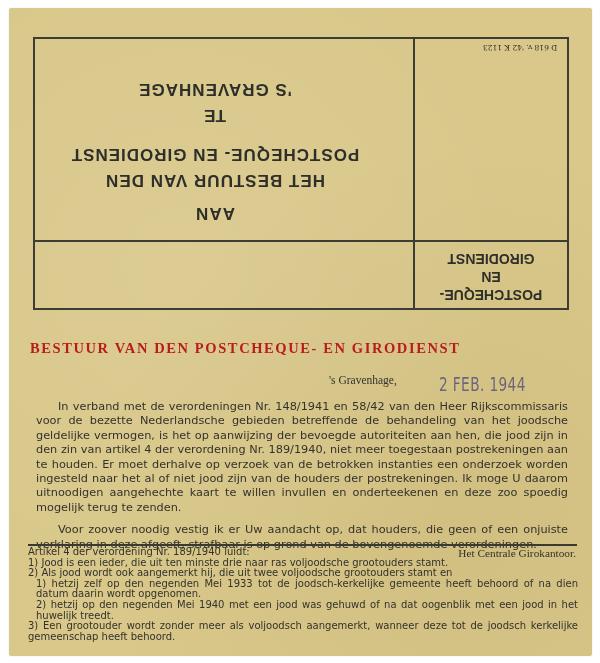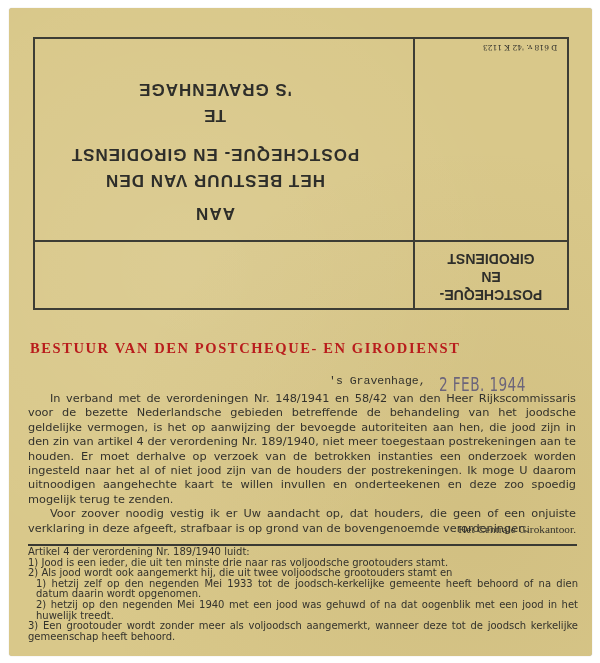--- a/index.html
+++ b/index.html
@@ -14,24 +14,24 @@
   .addr { position:absolute; left:0; top:0; width:378px; height:201px; }
   .addr-inner { position:absolute; left:30px; top:24px; width:300px; height:160px; text-align:center; font-family:"Liberation Sans", sans-serif; font-weight:bold; color:#2e2e2a; }
   .addr-inner .l1 { font-size:17px; letter-spacing:1px; }
   .addr-inner .l2 { font-size:17px; letter-spacing:1px; margin-top:10px; line-height:26px; }
   .addr-inner .l3 { font-size:17px; margin-top:16px; }
   .addr-inner .l4 { font-size:17px; margin-top:6px; letter-spacing:1px; }
   .code { position:absolute; right:10px; top:4px; font-size:7.5px; color:#2e2e2a; font-family:"DejaVu Serif", serif; }
   .sender { position:absolute; left:378px; top:201px; width:156px; height:70px; }
   .sender-inner { position:absolute; left:0; top:0; width:100%; height:100%; font-family:"Liberation Sans", sans-serif; font-weight:bold; font-size:14px; color:#2e2e2a; text-align:center; line-height:18px; padding-top:6px; box-sizing:border-box; }
   .heading { position:absolute; left:30px; top:340px; width:545px; font-family:Liberation Serif, serif; font-weight:bold; font-size:14.5px; letter-spacing:1.6px; color:#b91c1c; }
-  .place { position:absolute; left:329px; top:374px; font-family:Liberation Mono, monospace; font-size:11.5px; color:#33322c; }
+  .place { position:absolute; left:329px; top:374px; font-family:Liberation Serif, serif; font-size:11.5px; color:#33322c; }
   .stamp { position:absolute; left:439px; top:373px; font-family:"DejaVu Sans Condensed","DejaVu Sans", sans-serif; font-size:19px; color:#5a557a; letter-spacing:0.5px; transform:scaleX(0.8); transform-origin:left; opacity:0.85; }
   .body { position:absolute; left:28px; top:392px; width:548px; font-family:"DejaVu Sans", sans-serif; font-size:11.3px; line-height:14.4px; color:#33322c; text-align:justify; }
-  .body p { margin:0; text-indent:22px; }
+  .body p { margin:8px; text-indent:22px; }
   .rule { position:absolute; left:28px; top:544px; width:549px; height:1.5px; background:#3a3a33; }
   .notes { position:absolute; left:28px; top:547px; width:550px; font-family:"DejaVu Sans", sans-serif; font-size:10px; line-height:10.6px; color:#33322c; text-align:justify; }
   .notes div { margin:0; }
   .ind { padding-left:8px; }
 </style>
 </head>
 <body>
 
 <div class="card">
   <div class="box">

